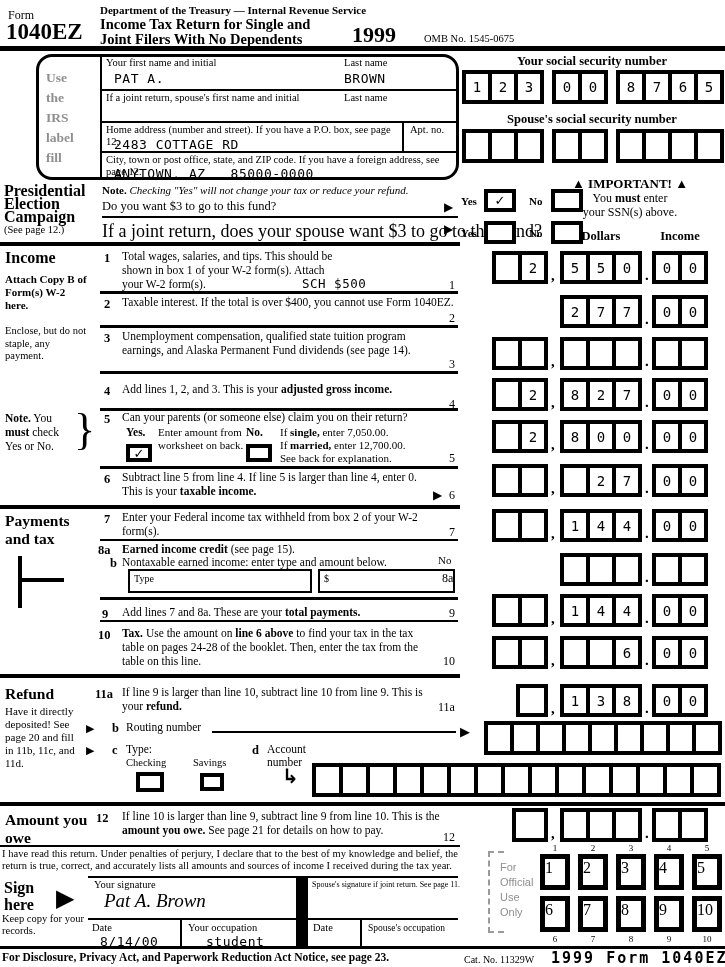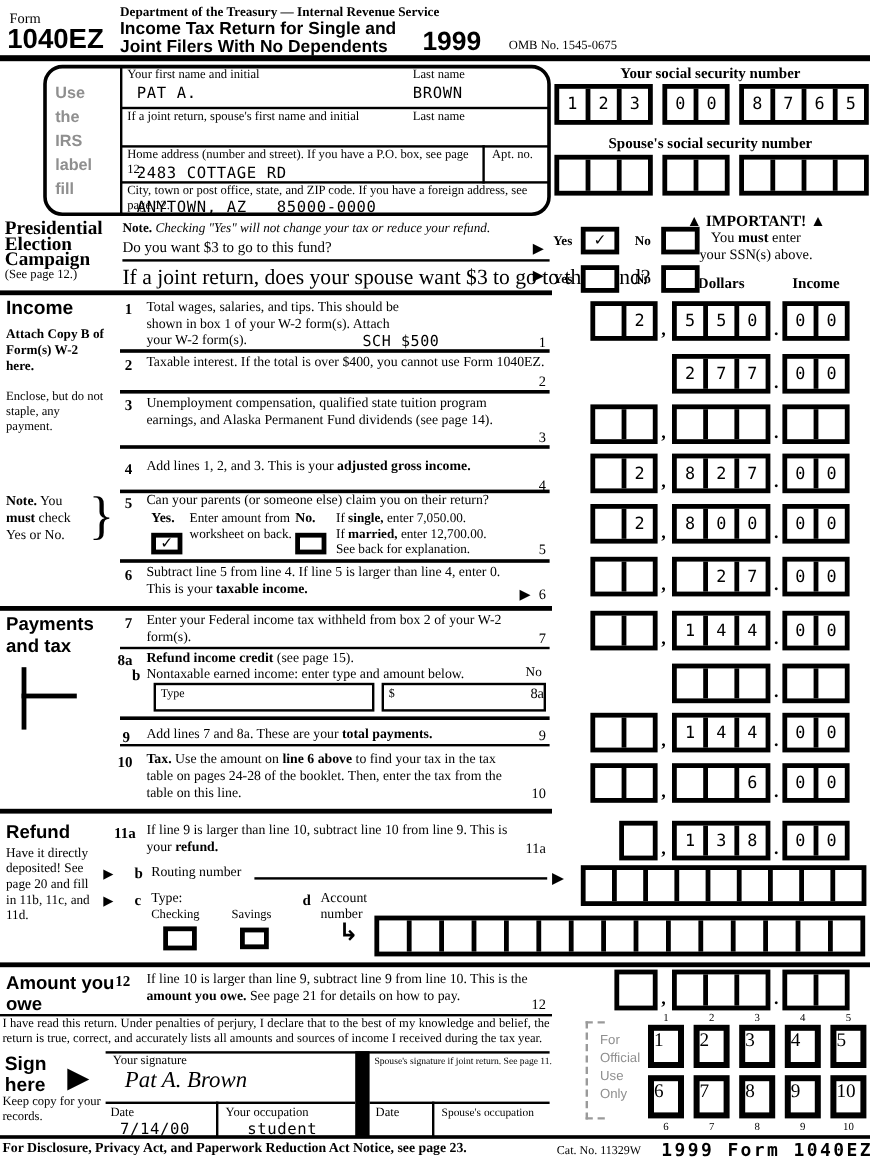--- a/index.html
+++ b/index.html
@@ -1,19 +1,19 @@
 <!DOCTYPE html>
 <html><head>
 <meta charset="utf-8">
 <style>
 *{margin:0;padding:0;box-sizing:border-box}
 html,body{background:#fff}
 body{width:725px;height:967px;position:relative;color:#000;font-family:"Liberation Serif",serif;overflow:hidden}
 .a{position:absolute}
-.sans{font-family:Liberation Sans, sans-serif;font-weight:bold}
+.sans{font-family:Liberation Serif, serif;font-weight:bold}
 .t{font-size:11.5px;line-height:13.8px}
 .sm{font-size:10.5px;line-height:12px}
 .b{font-weight:bold}
 .i{font-style:italic}
 .ctr{text-align:center}
 .jst{text-align:justify}
 .nw{white-space:nowrap}
 .hand{font-family:"DejaVu Sans Mono",monospace;font-size:13px;letter-spacing:.5px;white-space:pre}
 .sig{font-family:"Liberation Serif",serif;font-style:italic;font-size:19px;white-space:pre}
 .rule{background:#000;height:2px}
@@ -190,21 +190,21 @@
 <div class="a sans" style="left:5px;top:512px;width:90px;font-size:15.5px;line-height:18px">Payments and tax</div>
 <div class="a rule" style="left:18px;top:556px;width:4px;height:52px"></div>
 <div class="a rule" style="left:18px;top:578px;width:46px;height:4px"></div>
 
 <div class="a num" style="left:104px;top:512px">7</div>
 <div class="a t" style="left:122px;top:511px;width:300px">Enter your Federal income tax withheld from box 2 of your W-2 form(s).</div>
 <div class="a rl" style="left:449px;top:525px">7</div>
 <div class="a rule" style="left:100px;top:539px;width:358px"></div>
 
 <div class="a num" style="left:98px;top:543px">8a</div>
-<div class="a t" style="left:122px;top:543px;width:340px"><span class="b">Refund income credit</span><span> (see page 15).</span></div>
+<div class="a t" style="left:122px;top:543px;width:340px"><span class="b">Earned income credit</span><span> (see page 15).</span></div>
 <div class="a num" style="left:110px;top:556px">b</div>
 <div class="a t" style="left:122px;top:556px;width:330px">Nontaxable earned income: enter type and amount below.</div>
 <div class="a" style="left:438px;top:554px;font-size:11px">No</div>
 <div class="a inbox" style="left:128px;top:569px;width:184px;height:24px">
     <span class="lbl">Type</span>
   </div>
 <div class="a inbox" style="left:318px;top:569px;width:137px;height:24px">
     <span class="lbl">$</span>
   </div>
 <div class="a rl" style="left:442px;top:571px">8a</div>
@@ -289,21 +289,21 @@
 <div class="a sans" style="left:4px;top:879px;width:52px;font-size:16px;line-height:17px">Sign here</div>
 <div class="a" style="left:56px;top:884px;font-size:24px">▶</div>
 <div class="a" style="left:2px;top:913px;width:85px;font-size:10.5px;line-height:12px">Keep copy for your records.</div>
 
 <div class="a sm" style="left:94px;top:879px">Your signature</div>
 <div class="a sig" style="left:104px;top:890px">Pat A. Brown</div>
 <div class="a nw" style="left:312px;top:880px;font-size:8px">Spouse's signature if joint return. See page 11.</div>
 <div class="a rule" style="left:88px;top:918px;width:208px"></div>
 <div class="a rule" style="left:308px;top:918px;width:150px"></div>
 <div class="a sm" style="left:92px;top:922px">Date</div>
-<div class="a hand" style="left:100px;top:934px">7/14/00</div>
+<div class="a hand" style="left:100px;top:934px">8/14/00</div>
 <div class="a rule" style="left:180px;top:918px;width:2px;height:29px"></div>
 <div class="a sm" style="left:188px;top:922px">Your occupation</div>
 <div class="a hand" style="left:206px;top:934px">student</div>
 <div class="a sm" style="left:313px;top:922px">Date</div>
 <div class="a rule" style="left:360px;top:918px;width:2px;height:29px"></div>
 <div class="a sm nw" style="left:368px;top:922px;font-size:9.5px">Spouse's occupation</div>
 
 <div class="a grp" style="left:492px;top:251px;width:56px;height:33px">
     <span></span>
     <span>2</span>

